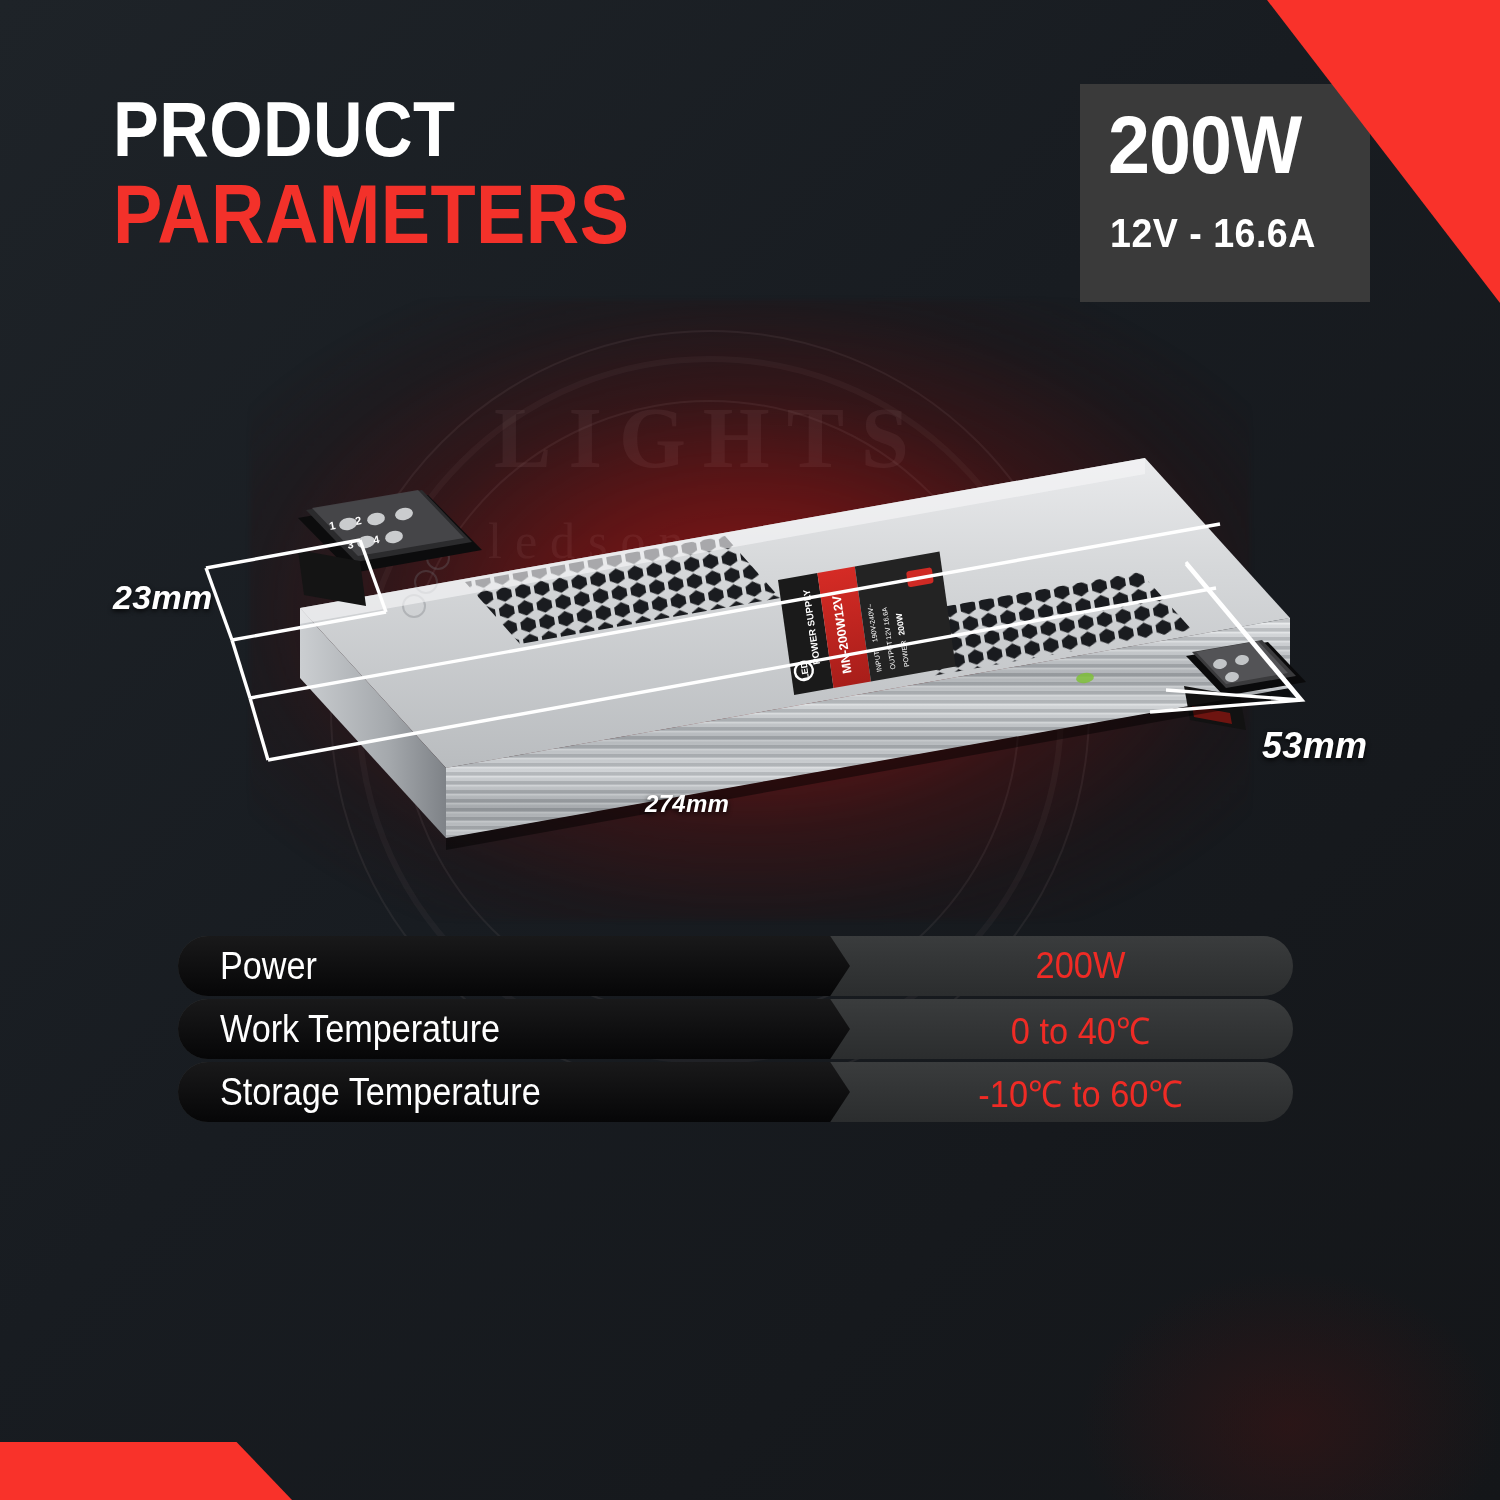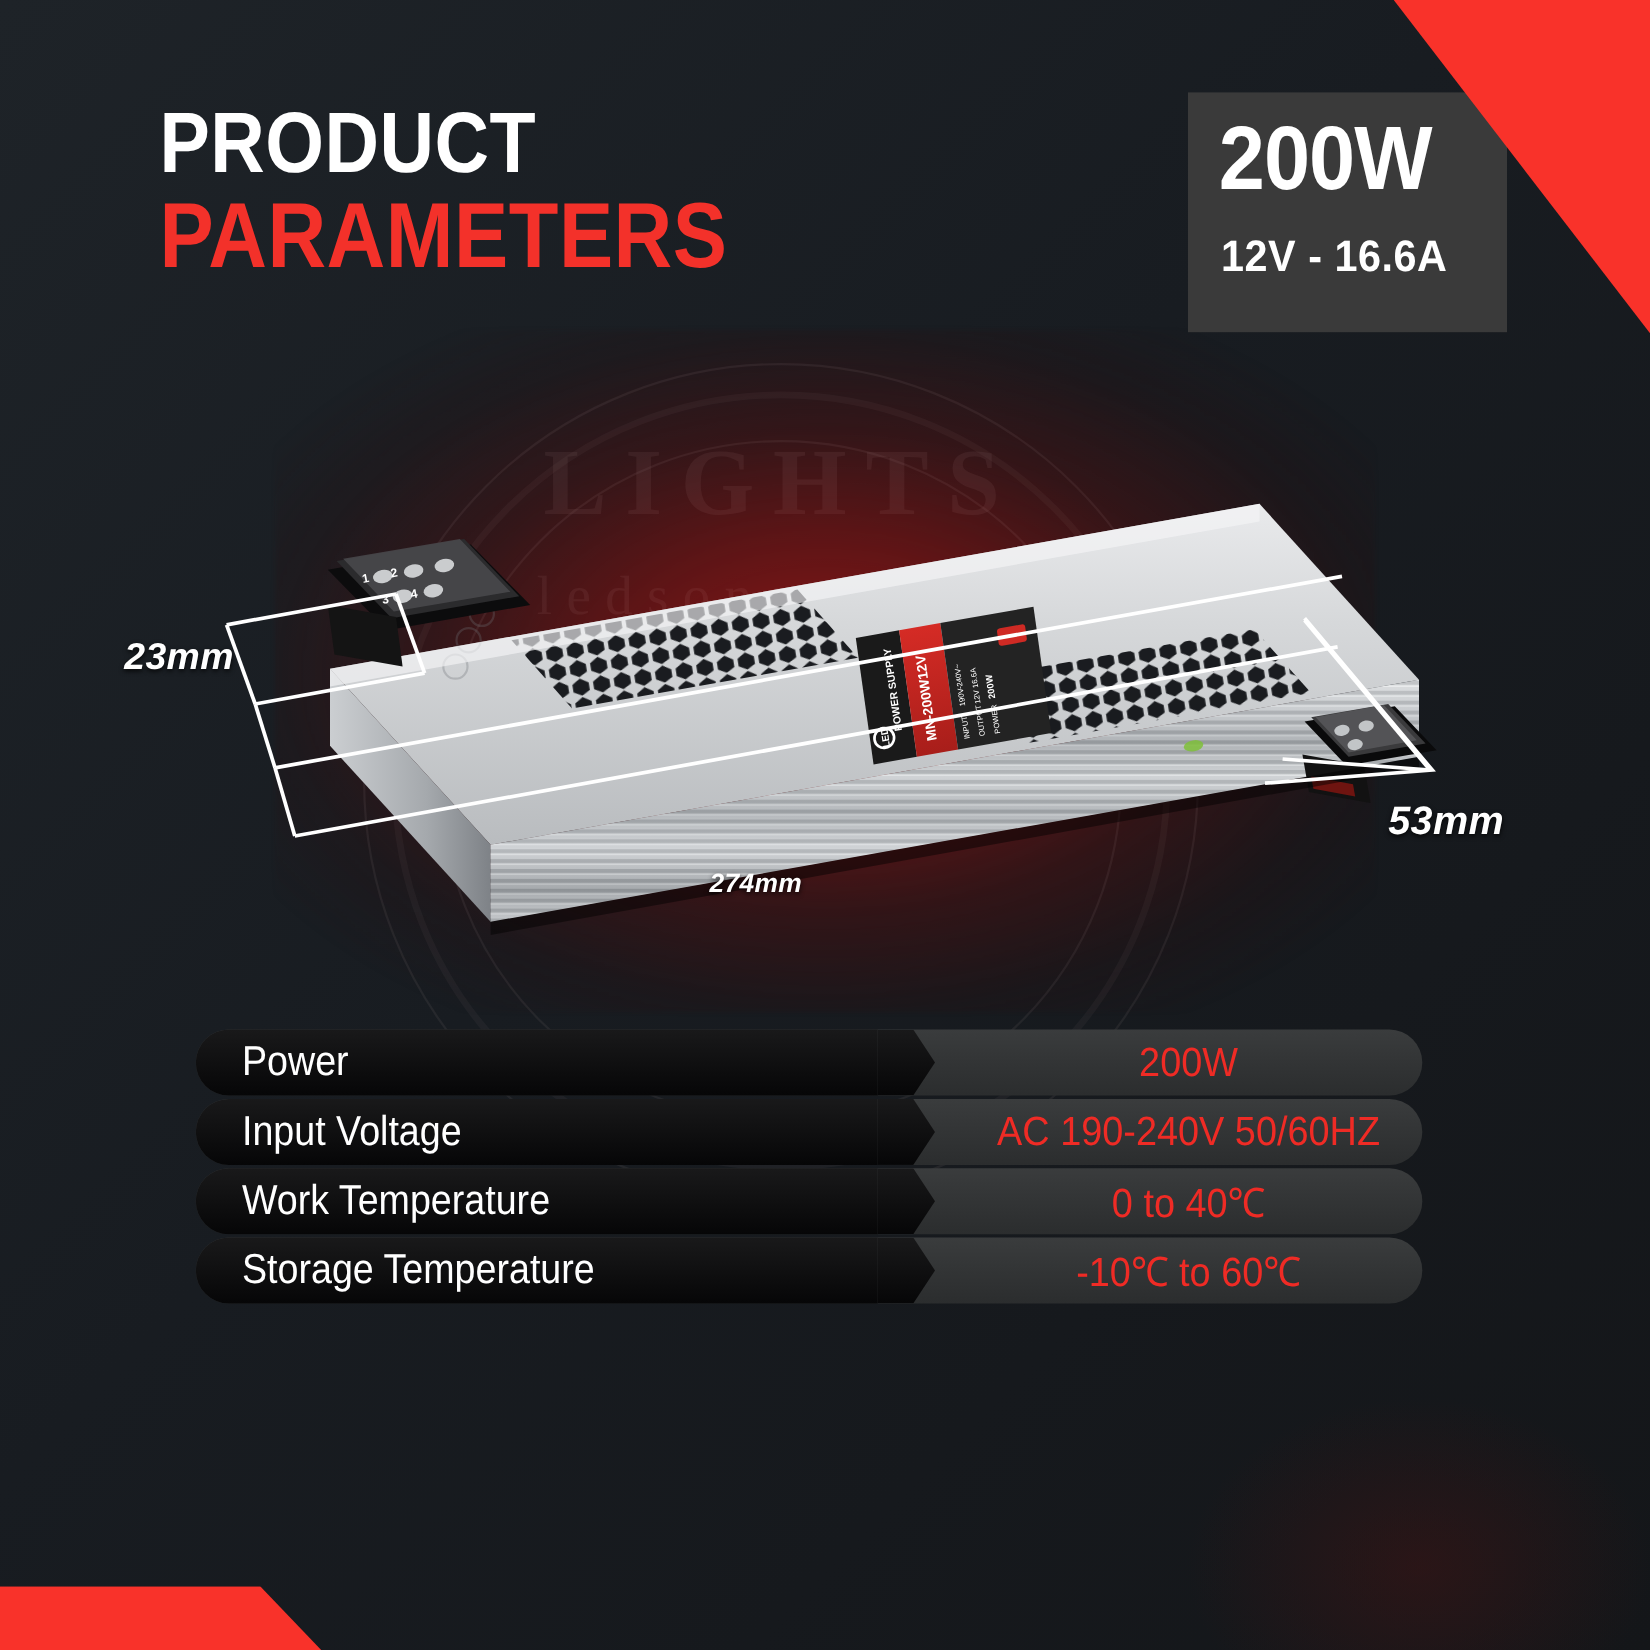--- a/index.html
+++ b/index.html
@@ -62,21 +62,21 @@
     font-size:52px; font-weight:700; letter-spacing:16px;
     color:rgba(255,215,215,.15);
     font-family:"Liberation Serif", serif;
   }
   #wm-star{
     position:absolute; left:50%; top:300px; transform:translateX(-50%);
     font-size:120px; color:rgba(255,215,215,.10); line-height:1;
   }
 
   
-  #heading{ position:absolute; left:113px; top:92px; z-index:20;margin-left:32px; }
+  #heading{ position:absolute; left:113px; top:92px; z-index:20; }
   .head-line{
     font-family:"Liberation Sans Narrow","Liberation Sans",sans-serif;
     font-weight:700; font-size:78px; line-height:.97;
     letter-spacing:.5px; transform:scaleX(.88); transform-origin:left center;
   }
   #head-1{ color:#ffffff; }
   #head-2{ color:#f3312a; font-size:84px; margin-top:6px;}
   #badge-red-upper{
     position:absolute; right:0; top:0; width:256px; height:303px; z-index:14;
     background:#f9322a;
@@ -340,26 +340,20 @@
   <div id="spec">
     <div class="row">
       <div class="row-bg"></div>
       <div class="row-left"></div>
       <div class="row-label">Power</div>
       <div class="row-value">200W</div>
     </div>
     <div class="row">
       <div class="row-bg"></div>
       <div class="row-left"></div>
-      <div class="row-label">Input Voltage</div>
-      <div class="row-value">AC 190-240V 50/60HZ</div>
-    </div>
-    <div class="row">
-      <div class="row-bg"></div>
-      <div class="row-left"></div>
       <div class="row-label">Work Temperature</div>
       <div class="row-value">0 to 40℃</div>
     </div>
     <div class="row">
       <div class="row-bg"></div>
       <div class="row-left"></div>
       <div class="row-label">Storage Temperature</div>
       <div class="row-value">-10℃  to 60℃</div>
     </div>
   </div>

